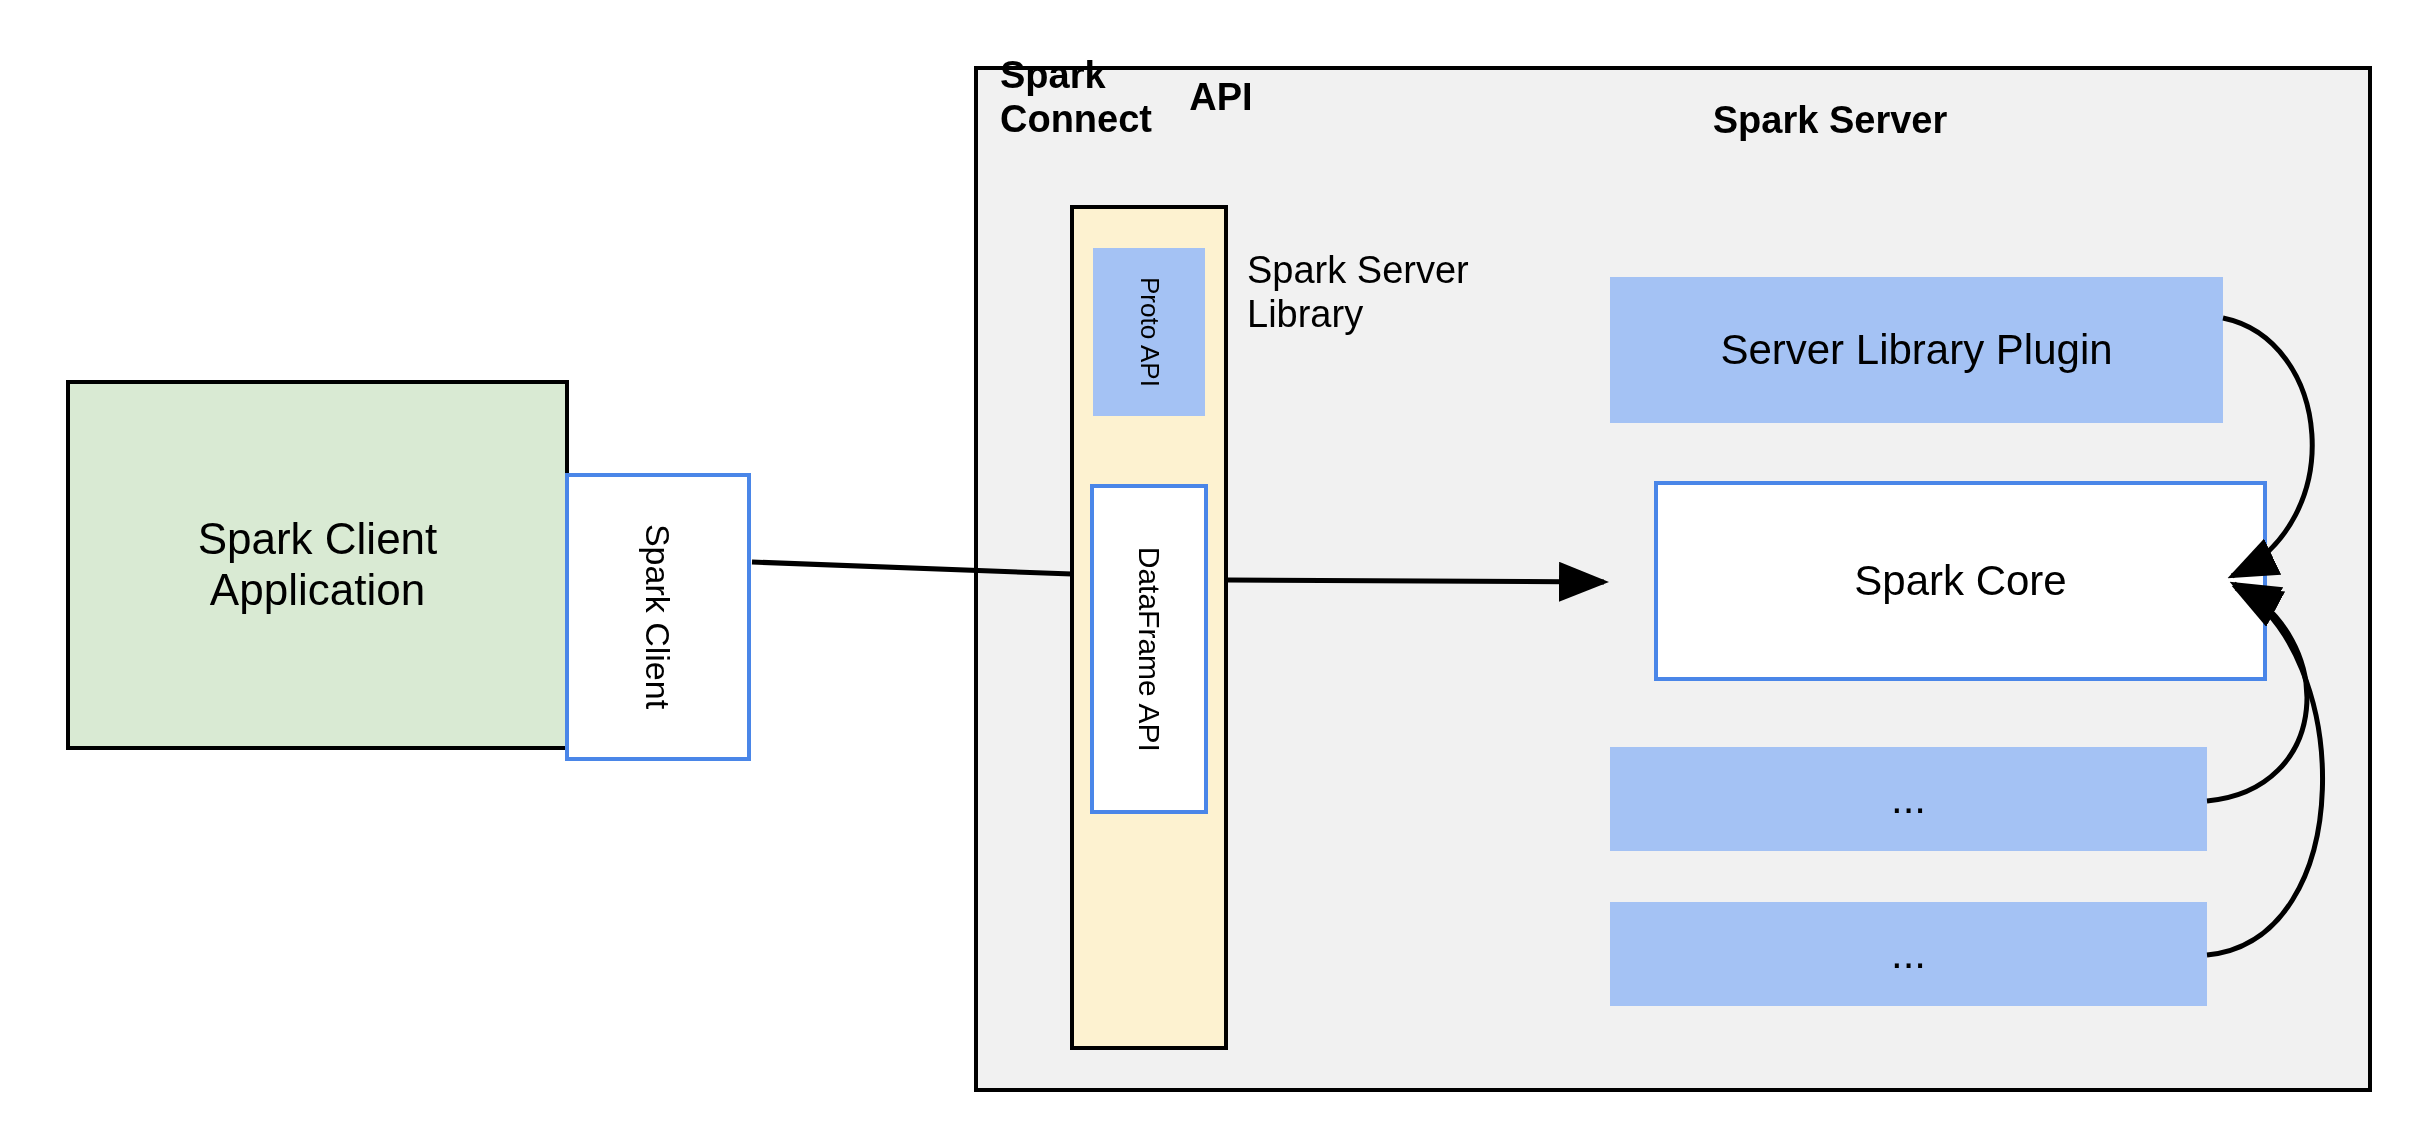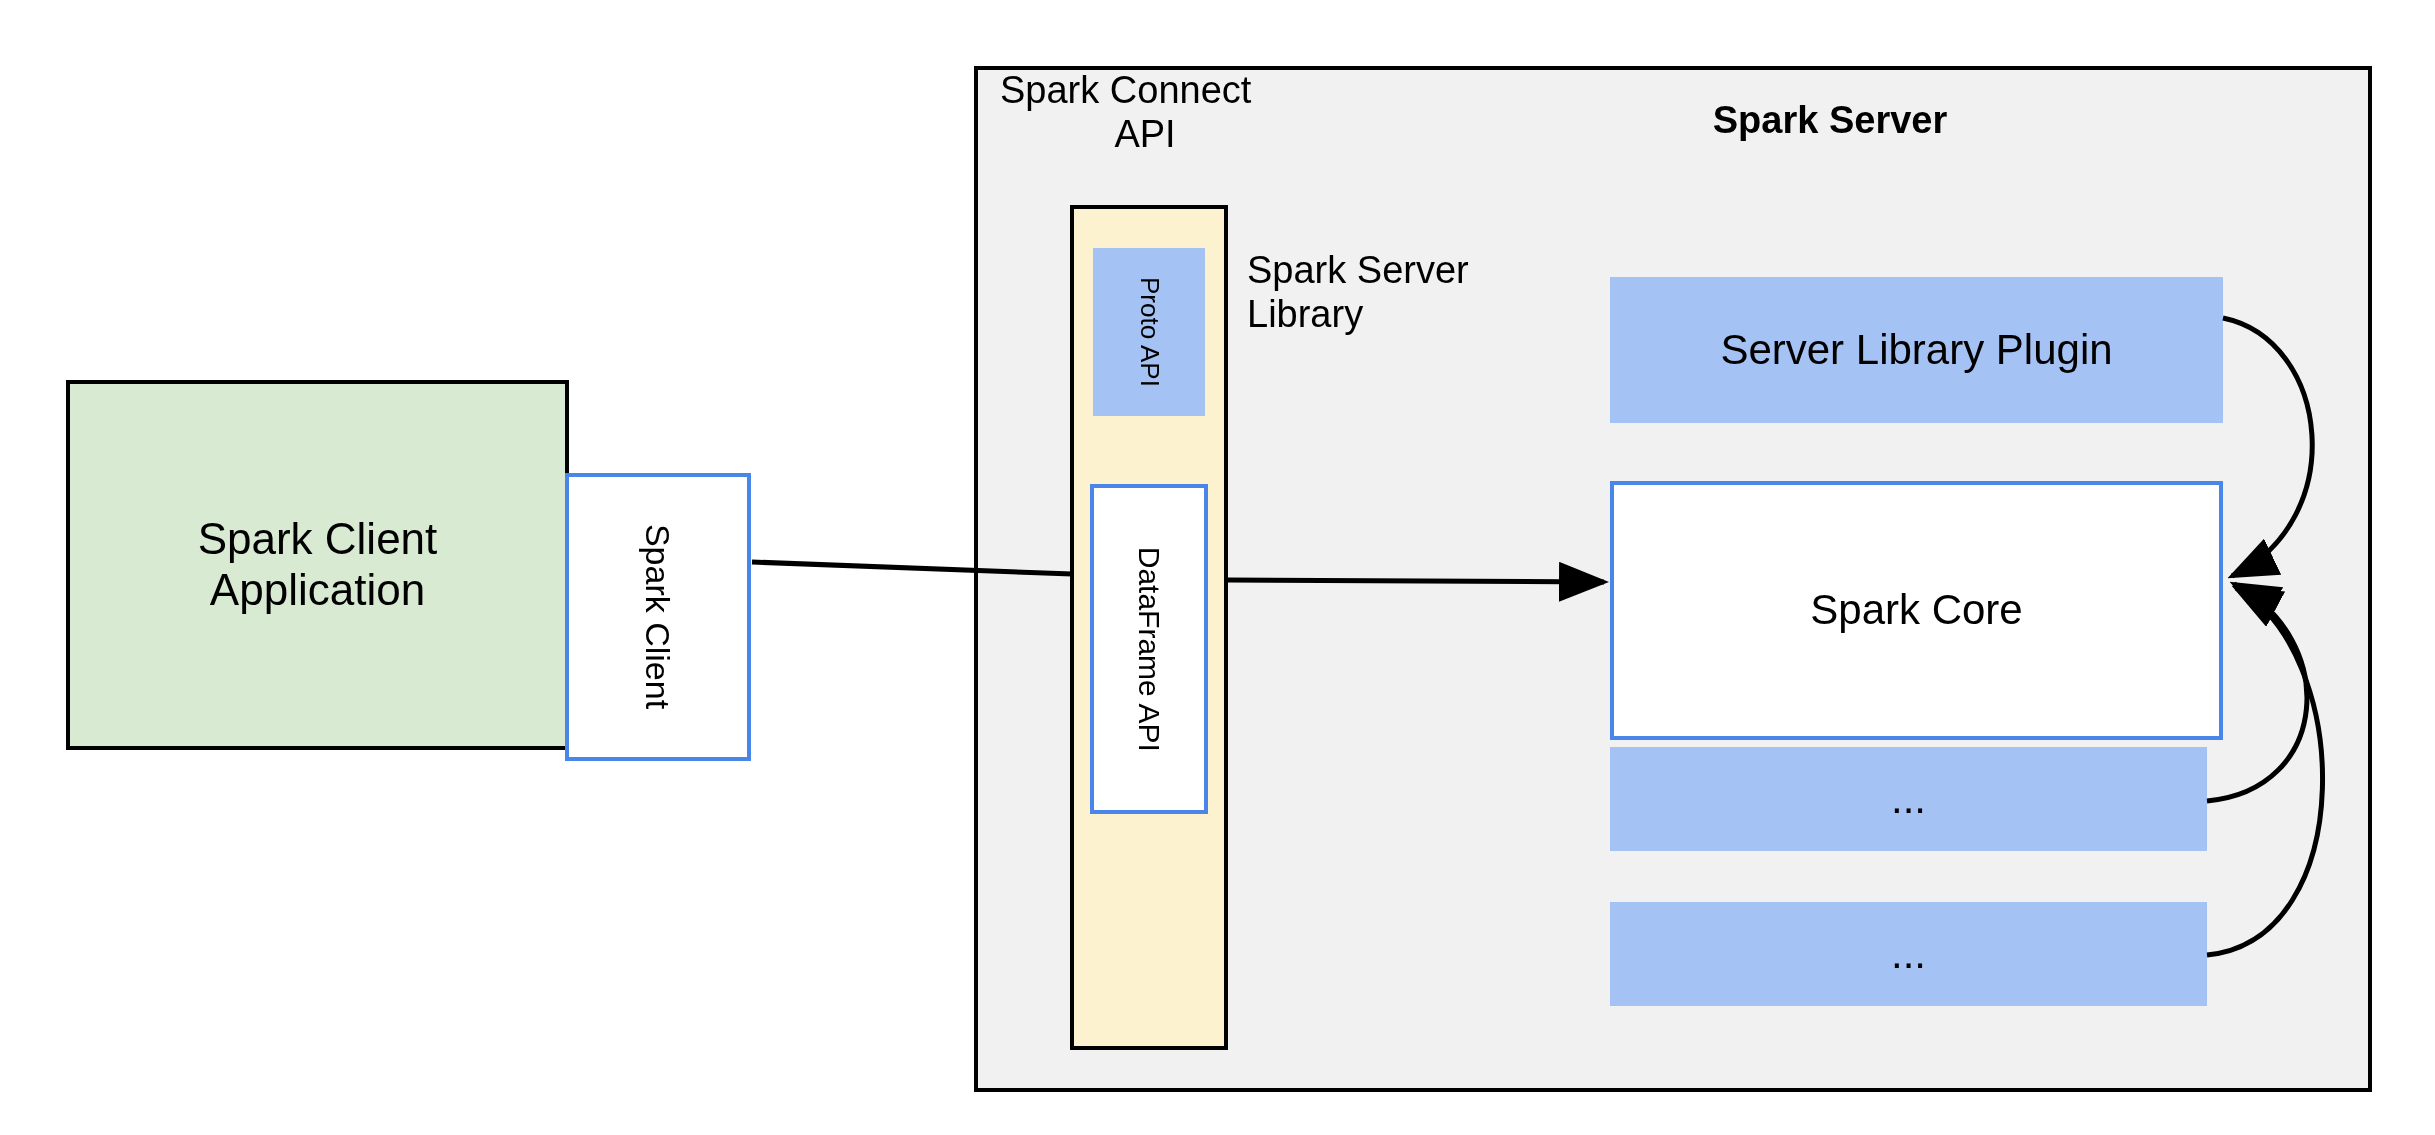--- a/index.html
+++ b/index.html
@@ -85,26 +85,27 @@
     top: 97px;
     width: 260px;
     height: 48px;
     font-size: 38px;
     font-weight: bold;
     z-index: 4;
   }
 
   .connect-api-label {
     left: 1000px;
-    top: 65px;
+    top: 50px;
     width: 290px;
     height: 96px;
     font-size: 38px;
     z-index: 4;
-    flex-direction: column;
+    flex-direction: row;
+    font-weight: bold;
   }
   .connect-api-label .l1 { text-align: left; width: 100%; }
   .connect-api-label .l2 { text-align: center; width: 100%; }
 
   .server-lib-label {
     left: 1247px;
     top: 245px;
     width: 270px;
     height: 96px;
     font-size: 38px;
@@ -160,24 +161,24 @@
     top: 277px;
     width: 613px;
     height: 146px;
     background: #a4c2f4;
     border: none;
     font-size: 42px;
     z-index: 3;
   }
 
   .core-box {
-    left: 1610px;
+    left: 1654px;
     top: 481px;
     width: 613px;
-    height: 259px;
+    height: 200px;
     background: #ffffff;
     border: 4px solid #4a86e8;
     font-size: 42px;
     z-index: 3;
   }
 
   .dots-box-1 {
     left: 1610px;
     top: 747px;
     width: 597px;

